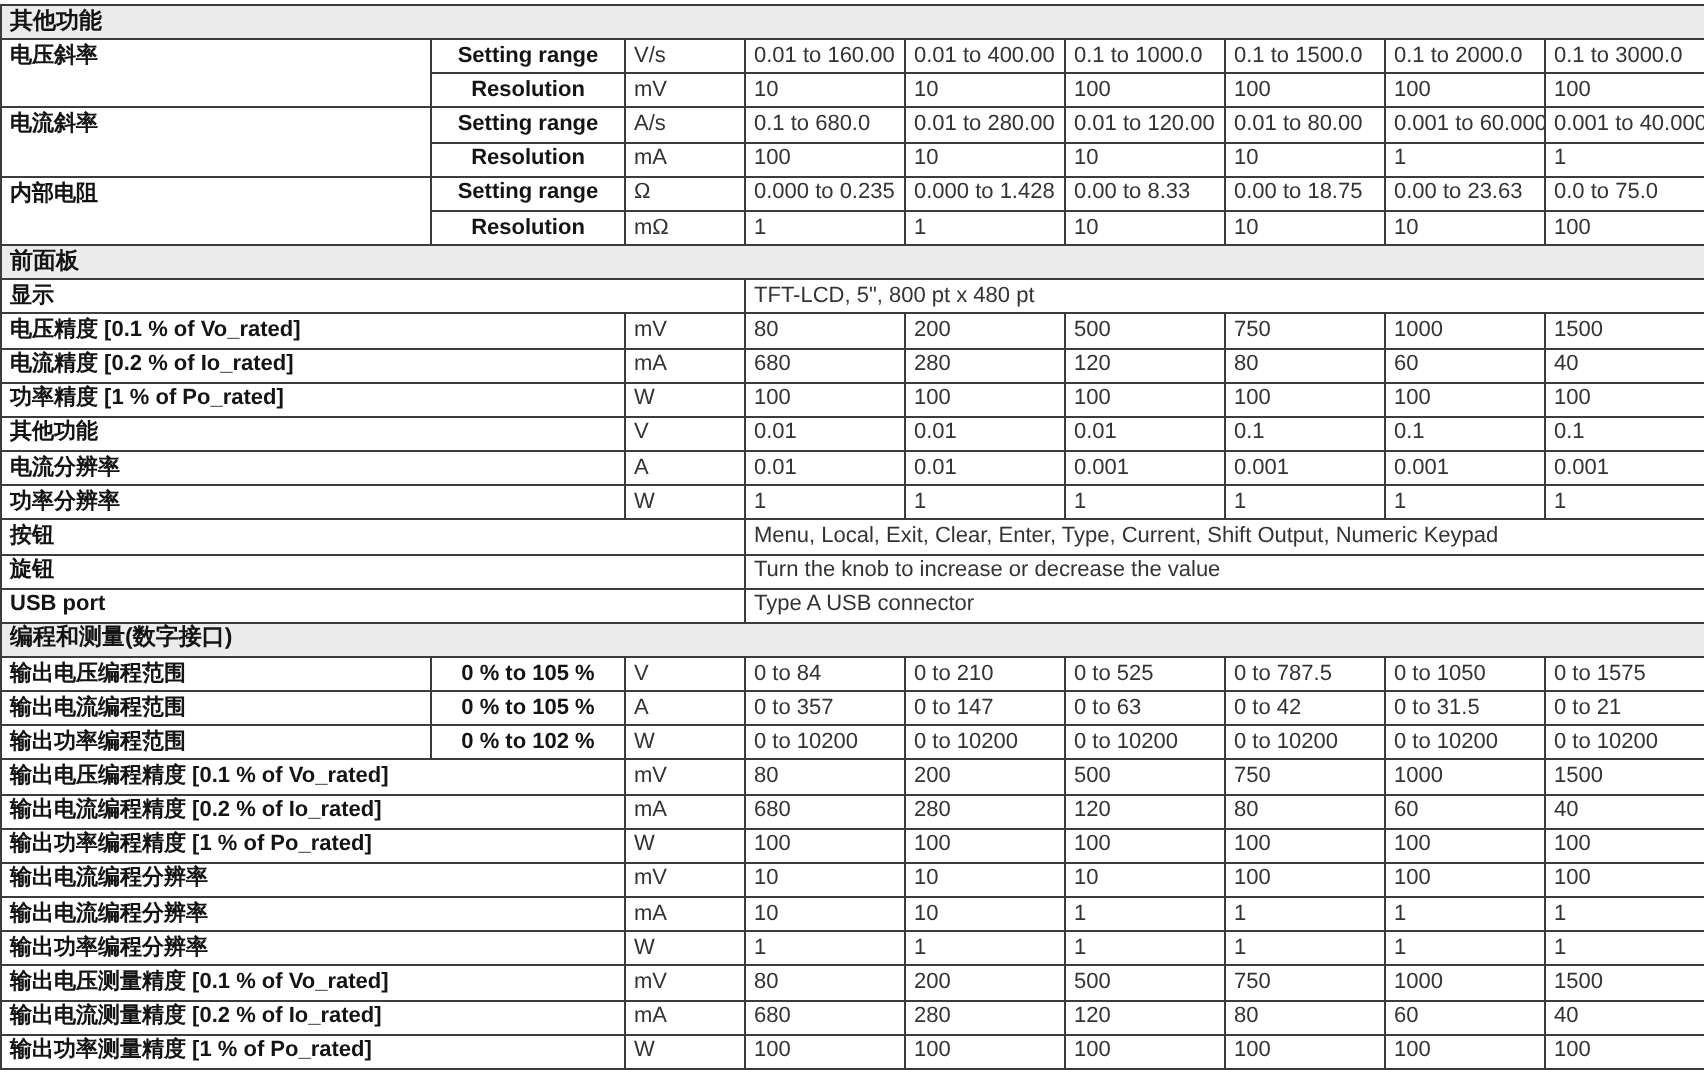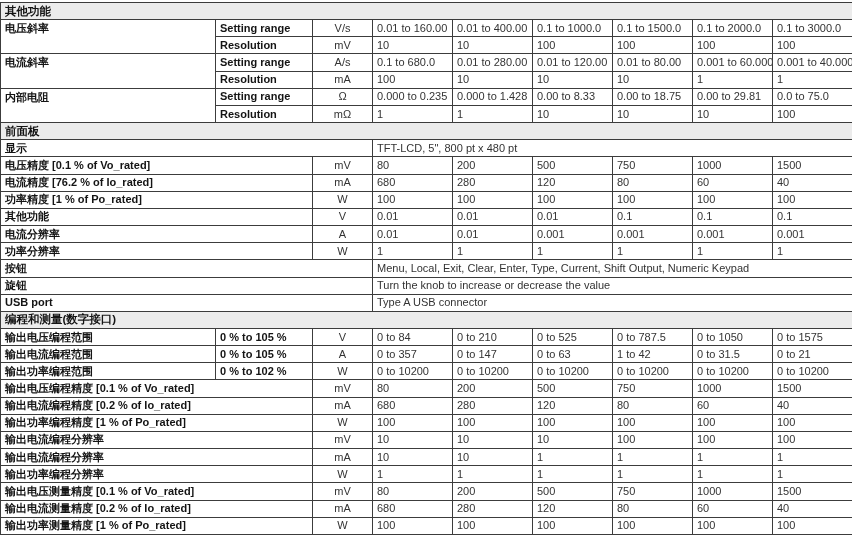--- a/index.html
+++ b/index.html
@@ -48,23 +48,24 @@
     margin-top: 21px;
   }
   td.label.grp {
     vertical-align: top;
     padding-top: 1px;
   }
   td.sub {
     font-weight: bold;
     color: #141414;
     padding-left: 6px;
+    text-align: center;
   }
   td.unit {
-    text-align: center;
+    text-align: left;
     color: #333333;
   }
   td.val, td.fullval {
     color: #333333;
     padding-left: 5px;
   }
 </style>
 </head>
 <body>
 
@@ -128,21 +129,21 @@
           <td class="val">1</td>
         </tr>
         <tr>
           <td class="label grp" rowspan="2">内部电阻</td>
           <td class="sub">Setting range</td>
           <td class="unit">Ω</td>
           <td class="val">0.000 to 0.235</td>
           <td class="val">0.000 to 1.428</td>
           <td class="val">0.00 to 8.33</td>
           <td class="val">0.00 to 18.75</td>
-          <td class="val">0.00 to 29.81</td>
+          <td class="val">0.00 to 23.63</td>
           <td class="val">0.0 to 75.0</td>
         </tr>
         <tr>
           <td class="sub">Resolution</td>
           <td class="unit">mΩ</td>
           <td class="val">1</td>
           <td class="val">1</td>
           <td class="val">10</td>
           <td class="val">10</td>
           <td class="val">10</td>
@@ -159,21 +160,21 @@
           <td class="label" colspan="2">电压精度 [0.1 % of Vo_rated]</td>
           <td class="unit">mV</td>
           <td class="val">80</td>
           <td class="val">200</td>
           <td class="val">500</td>
           <td class="val">750</td>
           <td class="val">1000</td>
           <td class="val">1500</td>
         </tr>
         <tr>
-          <td class="label" colspan="2">电流精度 [76.2 % of Io_rated]</td>
+          <td class="label" colspan="2">电流精度 [0.2 % of Io_rated]</td>
           <td class="unit">mA</td>
           <td class="val">680</td>
           <td class="val">280</td>
           <td class="val">120</td>
           <td class="val">80</td>
           <td class="val">60</td>
           <td class="val">40</td>
         </tr>
         <tr>
           <td class="label" colspan="2">功率精度 [1 % of Po_rated]</td>
@@ -241,21 +242,21 @@
           <td class="val">0 to 1050</td>
           <td class="val">0 to 1575</td>
         </tr>
         <tr>
           <td class="label">输出电流编程范围</td>
           <td class="sub">0 % to 105 %</td>
           <td class="unit">A</td>
           <td class="val">0 to 357</td>
           <td class="val">0 to 147</td>
           <td class="val">0 to 63</td>
-          <td class="val">1 to 42</td>
+          <td class="val">0 to 42</td>
           <td class="val">0 to 31.5</td>
           <td class="val">0 to 21</td>
         </tr>
         <tr>
           <td class="label">输出功率编程范围</td>
           <td class="sub">0 % to 102 %</td>
           <td class="unit">W</td>
           <td class="val">0 to 10200</td>
           <td class="val">0 to 10200</td>
           <td class="val">0 to 10200</td>

